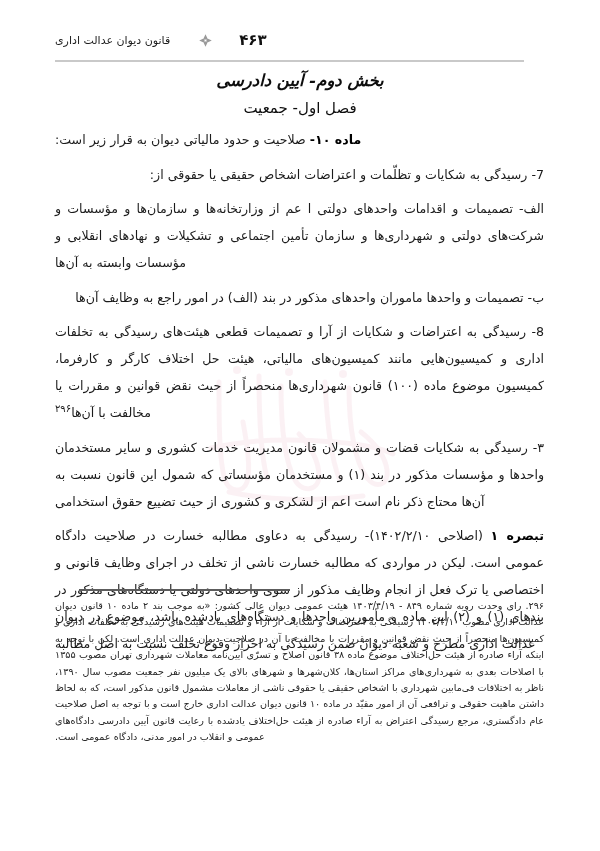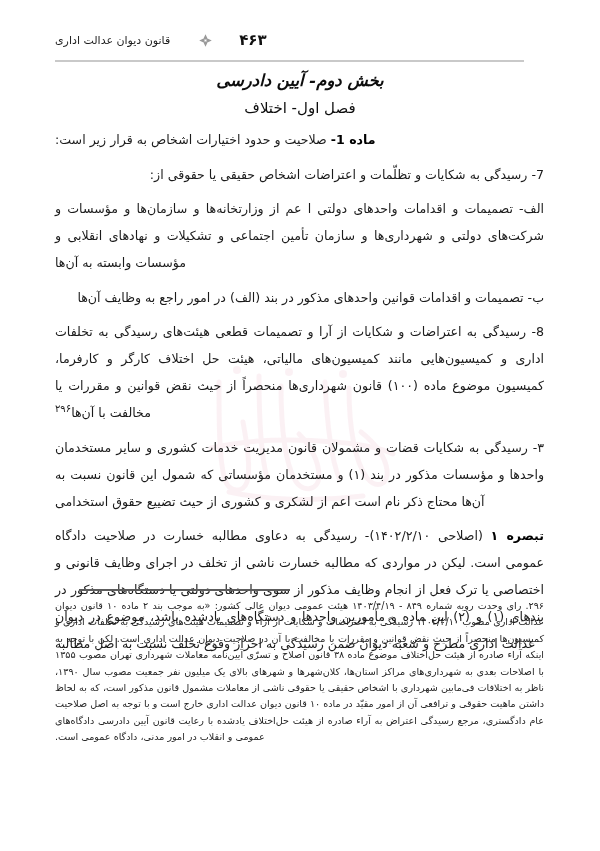--- a/index.html
+++ b/index.html
@@ -194,39 +194,39 @@
         <circle cx="12" cy="12" r="1.7" fill="#ffffff"></circle>
       </svg>
     </span>
     <span class="rh-title">قانون دیوان عدالت اداری</span>
   </div>
 
   <div class="head-rule"></div>
 
   <div class="headings">
     <h1 class="h-section">بخش دوم- آیین دادرسی</h1>
-    <h2 class="h-chapter">فصل اول- اختلاف</h2>
+    <h2 class="h-chapter">فصل اول- جمعیت</h2>
   </div>
 
   <div class="body">
 
     <p class="para">
-      <b class="bold">ماده 1-</b><span> صلاحیت و حدود اختیارات اشخاص به قرار زیر است:</span>
+      <b class="bold">ماده ۱۰-</b><span> صلاحیت و حدود مالیاتی دیوان به قرار زیر است:</span>
     </p>
 
     <p class="para last-right">
       <span>7- رسیدگی به شکایات و تظلّمات و اعتراضات اشخاص حقیقی یا حقوقی از:</span>
     </p>
 
     <p class="para">
       <span>الف- تصمیمات و اقدامات واحدهای دولتی ا عم از وزارتخانه‌ها و سازمان‌ها و مؤسسات و شرکت‌های دولتی و شهرداری‌ها و سازمان تأمین اجتماعی و تشکیلات و نهادهای انقلابی و مؤسسات وابسته به آن‌ها</span>
     </p>
 
     <p class="para last-right">
-      <span>ب- تصمیمات و اقدامات قوانین واحدهای مذکور در بند (الف) در امور راجع به وظایف آن‌ها</span>
+      <span>ب- تصمیمات و واحدها ماموران واحدهای مذکور در بند (الف) در امور راجع به وظایف آن‌ها</span>
     </p>
 
     <p class="para">
       <span>8- رسیدگی به اعتراضات و شکایات از آرا و تصمیمات قطعی هیئت‌های رسیدگی به تخلفات اداری و کمیسیون‌هایی مانند کمیسیون‌های مالیاتی، هیئت حل اختلاف کارگر و کارفرما، کمیسیون موضوع ماده (۱۰۰) قانون شهرداری‌ها منحصراً از حیث نقض قوانین و مقررات یا مخالفت با آن‌ها</span><span class="sup">۲۹۶</span>
     </p>
 
     <p class="para">
       <span>۳- رسیدگی به شکایات قضات و مشمولان قانون مدیریت خدمات کشوری و سایر مستخدمان واحدها و مؤسسات مذکور در بند (۱) و مستخدمان مؤسساتی که شمول این قانون نسبت به آن‌ها محتاج ذکر نام است اعم از لشکری و کشوری از حیث تضییع حقوق استخدامی</span>
     </p>
 

